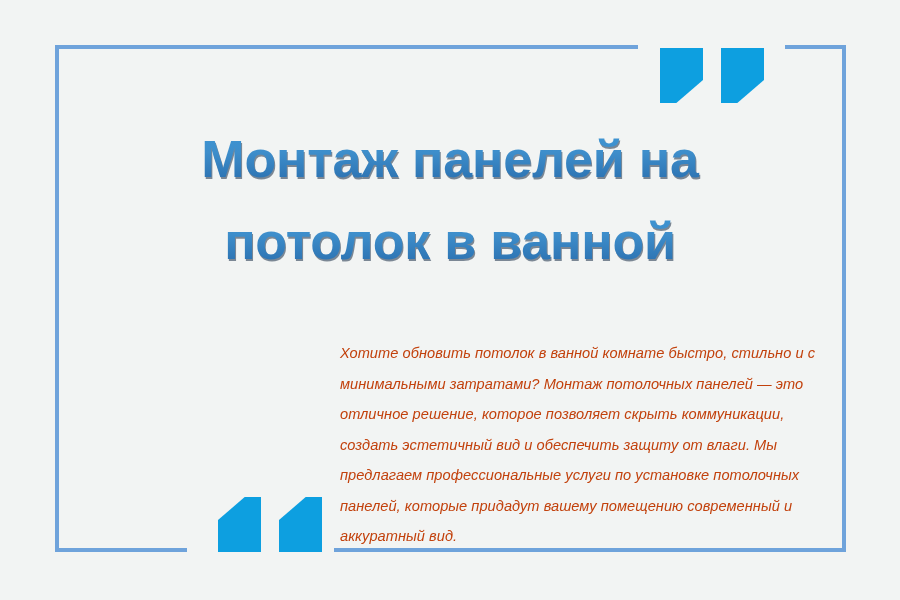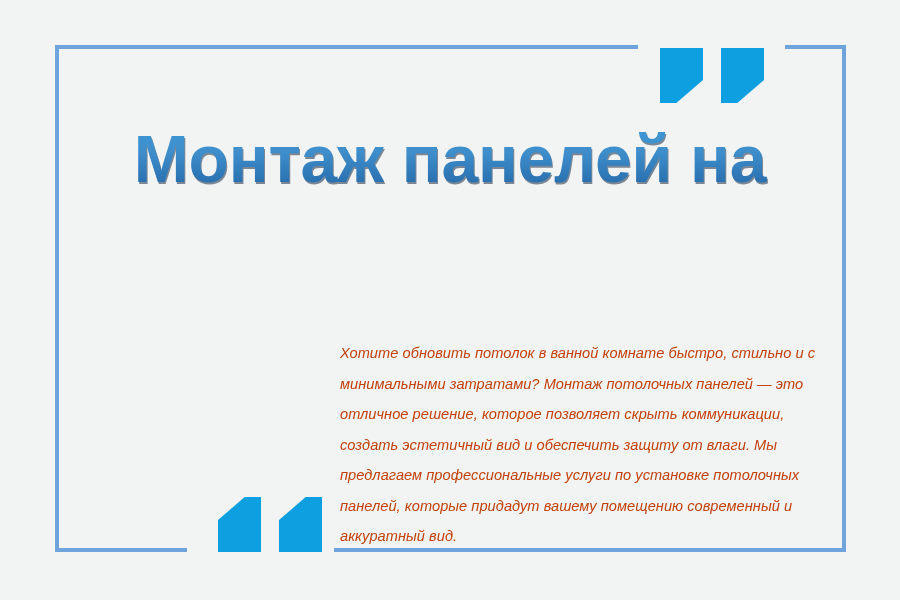--- a/index.html
+++ b/index.html
@@ -104,21 +104,21 @@
   
   #title-block {
     position: absolute;
     left: 60px;
     top: 118px;
     width: 780px;
     text-align: center;
   }
   .title-line {
     font-family: "Liberation Sans", sans-serif;
-    font-size: 66px;
+    font-size: 52px;
     font-weight: bold;
     line-height: 82px;
     letter-spacing: -0.2px;
     background: linear-gradient(180deg, #3d9ad9 0%, #3e8ecb 42%, #1f5fa0 100%);
     -webkit-background-clip: text;
     background-clip: text;
     color: transparent;
     -webkit-text-fill-color: transparent;
     filter: drop-shadow(1.5px 2px 0.6px rgba(25, 45, 70, 0.55));
     white-space: nowrap;
@@ -154,20 +154,21 @@
   <div class="frame-bar" id="frame-bottom-left"></div>
   <div class="frame-bar" id="frame-bottom-right"></div>
 
   <div class="quote-group" id="quote-top-right">
     <span class="quote-mark"></span>
     <span class="quote-mark"></span>
   </div>
 
   <div id="title-block">
     <div class="title-line">Монтаж панелей на</div>
+    <div class="title-line">потолок в ванной</div>
   </div>
 
   <div id="body-block">
     <p id="body-paragraph">Хотите обновить потолок в ванной комнате быстро, стильно и с минимальными затратами? Монтаж потолочных панелей — это отличное решение, которое позволяет скрыть коммуникации, создать эстетичный вид и обеспечить защиту от влаги. Мы предлагаем профессиональные услуги по установке потолочных панелей, которые придадут вашему помещению современный и аккуратный вид.</p>
   </div>
 
   <div class="quote-group" id="quote-bottom-left">
     <span class="quote-mark"></span>
     <span class="quote-mark"></span>
   </div>

